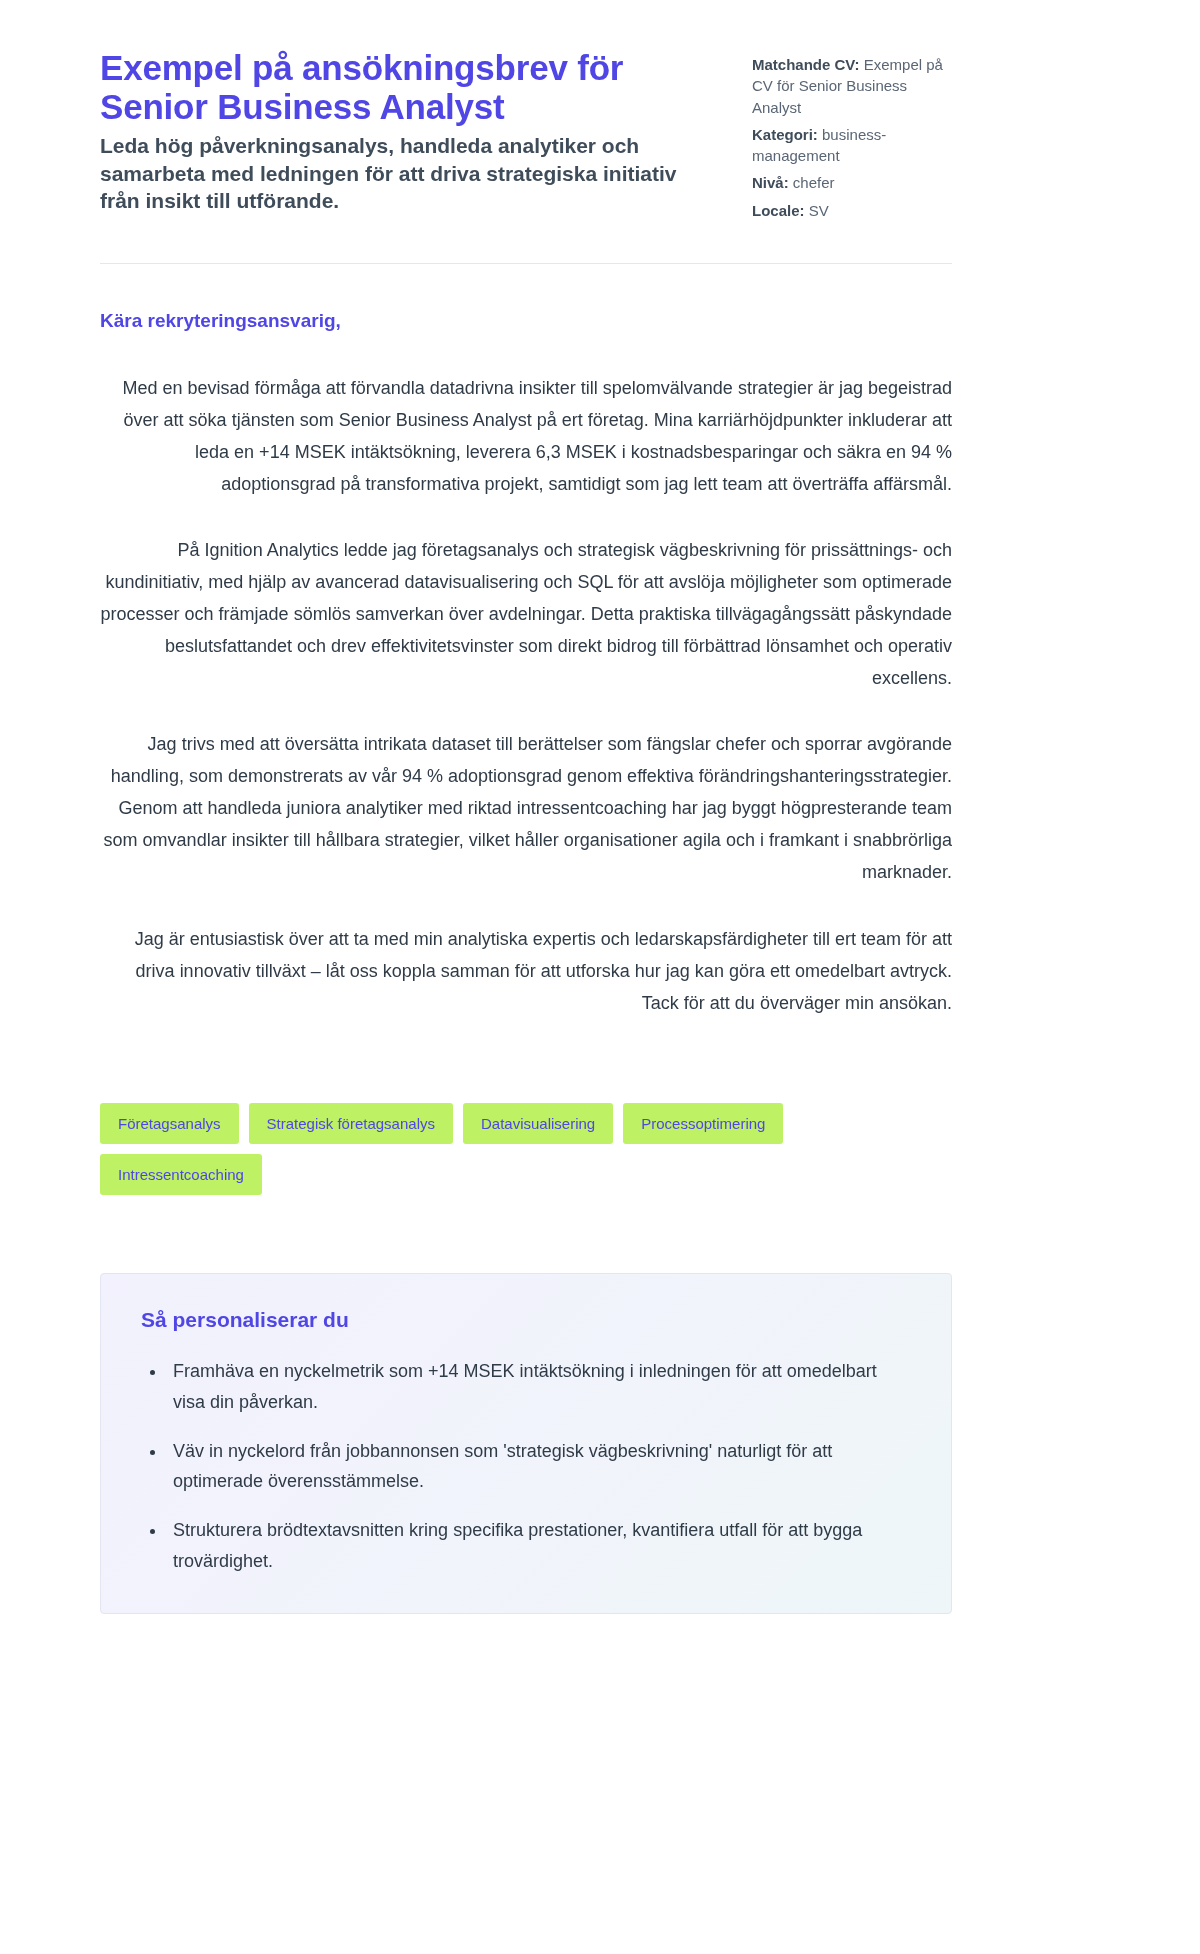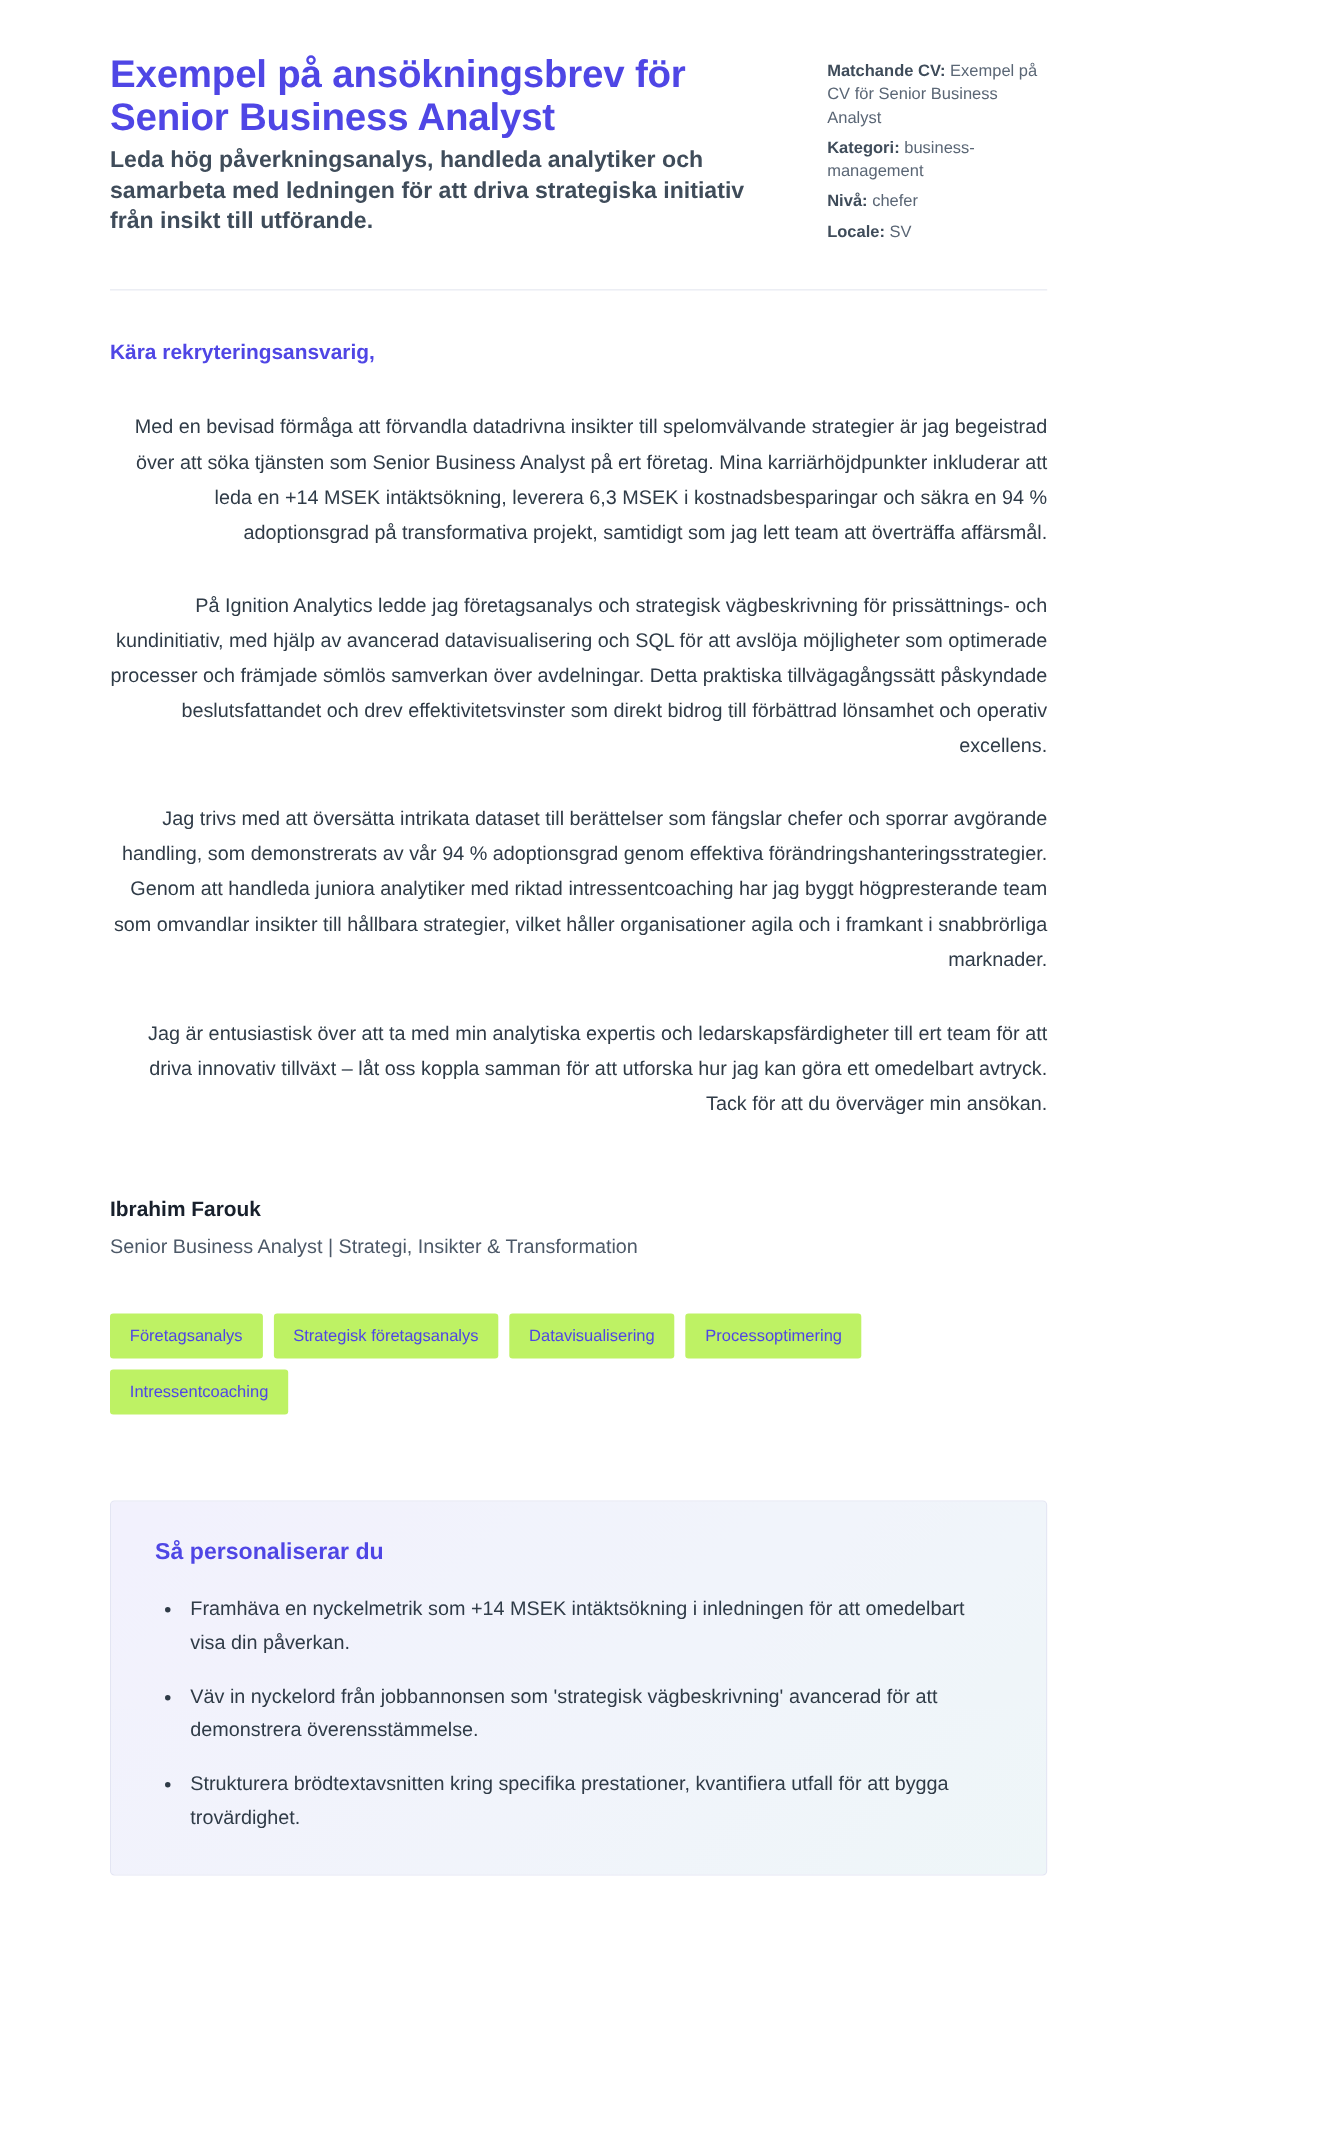--- a/index.html
+++ b/index.html
@@ -189,35 +189,31 @@
   </div>
 
   <div class="letter">
     <p class="salutation">Kära rekryteringsansvarig,</p>
     <p class="body-par">Med en bevisad förmåga att förvandla datadrivna insikter till spelomvälvande strategier är jag begeistrad över att söka tjänsten som Senior Business Analyst på ert företag. Mina karriärhöjdpunkter inkluderar att leda en +14 MSEK intäktsökning, leverera 6,3 MSEK i kostnadsbesparingar och säkra en 94 % adoptionsgrad på transformativa projekt, samtidigt som jag lett team att överträffa affärsmål.</p>
     <p class="body-par">På Ignition Analytics ledde jag företagsanalys och strategisk vägbeskrivning för prissättnings- och kundinitiativ, med hjälp av avancerad datavisualisering och SQL för att avslöja möjligheter som optimerade processer och främjade sömlös samverkan över avdelningar. Detta praktiska tillvägagångssätt påskyndade beslutsfattandet och drev effektivitetsvinster som direkt bidrog till förbättrad lönsamhet och operativ excellens.</p>
     <p class="body-par">Jag trivs med att översätta intrikata dataset till berättelser som fängslar chefer och sporrar avgörande handling, som demonstrerats av vår 94 % adoptionsgrad genom effektiva förändringshanteringsstrategier. Genom att handleda juniora analytiker med riktad intressentcoaching har jag byggt högpresterande team som omvandlar insikter till hållbara strategier, vilket håller organisationer agila och i framkant i snabbrörliga marknader.</p>
     <p class="body-par">Jag är entusiastisk över att ta med min analytiska expertis och ledarskapsfärdigheter till ert team för att driva innovativ tillväxt – låt oss koppla samman för att utforska hur jag kan göra ett omedelbart avtryck. Tack för att du överväger min ansökan.</p>
   </div>
 
-  <div class="signature">
-    <p class="sig-name">Ibrahim Farouk</p>
-    <p class="sig-role">Senior Business Analyst | Strategi, Insikter &amp; Transformation</p>
-  </div>
 
   <div class="tags">
     <span class="tag">Företagsanalys</span>
     <span class="tag">Strategisk företagsanalys</span>
     <span class="tag">Datavisualisering</span>
     <span class="tag">Processoptimering</span>
     <span class="tag">Intressentcoaching</span>
   </div>
 
   <div class="callout">
     <h2 class="callout-title">Så personaliserar du</h2>
     <ul>
       <li>Framhäva en nyckelmetrik som +14 MSEK intäktsökning i inledningen för att omedelbart visa din påverkan.</li>
-      <li>Väv in nyckelord från jobbannonsen som 'strategisk vägbeskrivning' avancerad för att demonstrera överensstämmelse.</li>
+      <li>Väv in nyckelord från jobbannonsen som 'strategisk vägbeskrivning' naturligt för att optimerade överensstämmelse.</li>
       <li>Strukturera brödtextavsnitten kring specifika prestationer, kvantifiera utfall för att bygga trovärdighet.</li>
     </ul>
   </div>
 
 </div>
 
 </body></html>

